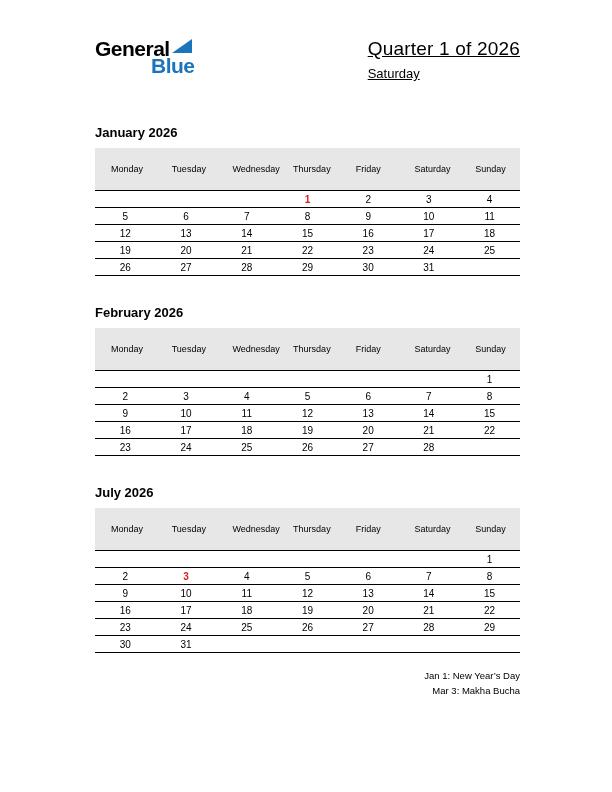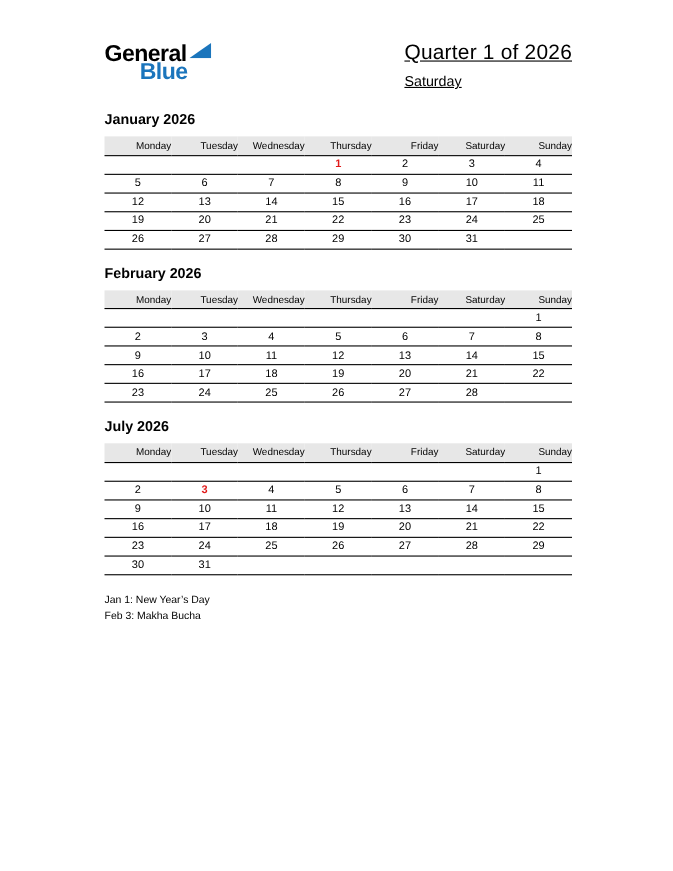--- a/index.html
+++ b/index.html
@@ -35,72 +35,72 @@
     font-size: 21px;
     font-weight: bold;
     letter-spacing: -0.5px;
   }
   .logo-triangle { margin: 1px 0 0 2px; color: var(--accent, #1b75bc); }
   .logo-blue {
     font-size: 21px;
     font-weight: bold;
     color: var(--accent, #1b75bc);
     letter-spacing: -0.5px;
-    margin: -4px 0 0 32px;
+    margin: -4px 0 0 56px;
   }
   .title-block { text-align: left; text-decoration: underline; }
   .doc-title {
     margin: 0;
     font-size: 19px;
     font-weight: 400;
     letter-spacing: 0.2px;
   }
   .doc-subtitle {
     font-size: 13px;
     margin-top: 6px;
   }
-  .month-section { margin-top: 14px; }
-  .month-section:first-child { margin-top: 20px; }
+  .month-section { margin-top: 29px; }
+  .month-section:first-child { margin-top: 44px; }
   .month-title {
     margin: 0 0 8px 0;
     font-size: 13px;
     font-weight: bold;
   }
   table.calendar-table {
     width: 100%;
     border-collapse: collapse;
     table-layout: fixed;
   }
   .calendar-table th {
     background: #e7e7e7;
     font-size: 9px;
     font-weight: 400;
-    text-align: right;
+    text-align: center;
     height: 17px;
     border-bottom: 1.5px solid #000;
-    padding: 0;
+    padding: 16px;
   }
   .calendar-table td {
     font-size: 10px;
     text-align: center;
     vertical-align: middle;
     height: 17px;
     border-bottom: 1.5px solid #000;
     padding: 0;
   }
   .calendar-table td.holiday {
     color: var(--holiday, #e01a1a);
     font-weight: bold;
   }
   .notes {
     margin-top: 15px;
     font-size: 9.5px;
     line-height: 1.6;
   }
-  .note-line { white-space: pre; }
+  .note-line { white-space: pre; text-align: right; }
 </style>
 </head>
 <body>
 
 <div class="page">
   <div class="content">
 
     <header class="doc-header">
       <div class="logo">
         <div class="logo-row1">
@@ -316,17 +316,17 @@
                 <td></td>
                 <td></td>
               </tr>
             </tbody>
           </table>
         </section>
       </div>
 
     <div class="notes">
         <div class="note-line">Jan 1: New Year’s Day</div>
-        <div class="note-line">Feb 3: Makha Bucha</div>
+        <div class="note-line">Mar 3: Makha Bucha</div>
       </div>
 
   </div>
 </div>
 
 </body></html>

